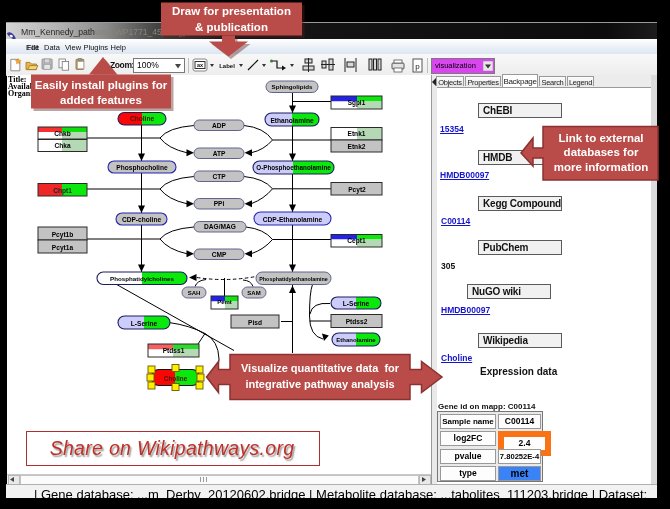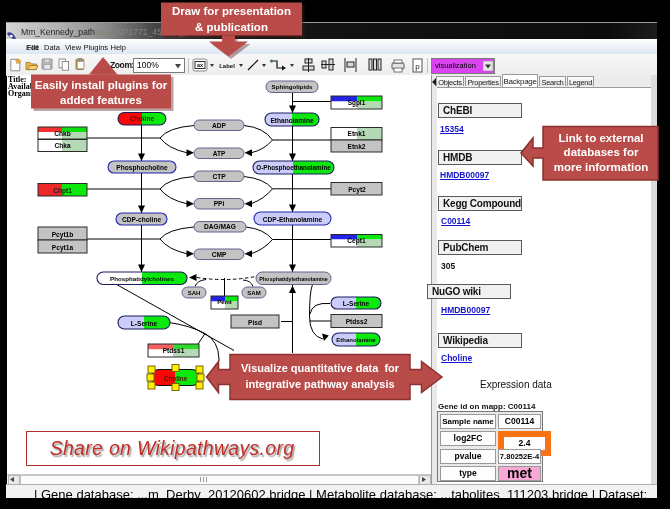--- a/index.html
+++ b/index.html
@@ -1,21 +1,21 @@
 <!DOCTYPE html>
 <html><head>
 <meta charset="utf-8">
 <style>
 html,body{margin:0;padding:0;}
 body{width:670px;height:509px;background:#000;position:relative;overflow:hidden;
   font-family:"Liberation Sans",sans-serif;}
 .a{position:absolute;}
 .link{color:#1414cc;font-weight:bold;font-size:8.5px;text-decoration:underline;white-space:nowrap;}
 .hbox{background:#f1f1f1;border:1px solid #5a5a5a;width:78px;height:13px;white-space:nowrap;
-  font-weight:bold;font-size:10px;line-height:13.5px;padding-left:4px;color:#111;letter-spacing:-0.2px;}
+  font-weight:bold;font-size:10px;line-height:13.5px;padding-left:4px;color:#111;letter-spacing:-0.2px;margin-left:40px;}
 .tab{border:1px solid #9a9a9a;border-bottom:none;background:linear-gradient(#fcfcfc,#e6e6e6);
   font-size:7.5px;color:#222;text-align:center;white-space:nowrap;letter-spacing:-0.3px;box-sizing:border-box;}
 </style>
 </head>
 <body>
 
 <div class="a" style="left:6px;top:22px;width:651px;height:16.5px;
   background:linear-gradient(90deg,#d4d4d4 0px,#b4b4b4 50px,#8a8a8a 100px,#444444 150px,#161616 220px,#0c0c0c 600px,#1c1c1c 651px);border-top:1px solid #9a9a9a;"></div>
 <div class="a" style="left:7px;top:27px;width:10px;height:10px;">
 <svg width="10" height="10">
@@ -402,32 +402,32 @@
 <div class="a hbox" style="left:438px;top:149.5px;">HMDB</div>
 <div class="a link" style="left:440px;top:170px;">HMDB00097</div>
 <div class="a hbox" style="left:438px;top:195.5px;">Kegg Compound</div>
 <div class="a link" style="left:441px;top:215.5px;">C00114</div>
 <div class="a hbox" style="left:438px;top:240px;">PubChem</div>
 <div class="a" style="left:441px;top:261px;font-size:8.5px;font-weight:bold;color:#111;">305</div>
 <div class="a hbox" style="left:427px;top:284px;">NuGO wiki</div>
 <div class="a link" style="left:441px;top:304.5px;">HMDB00097</div>
 <div class="a hbox" style="left:438px;top:333px;">Wikipedia</div>
 <div class="a link" style="left:441px;top:352.5px;">Choline</div>
-<div class="a" style="left:440px;top:379px;font-size:10px;font-weight:normal;color:#111;padding-left:40px;">Expression data</div>
+<div class="a" style="left:440px;top:366px;font-size:10px;font-weight:bold;color:#111;padding-left:40px;">Expression data</div>
 <div class="a" style="left:438px;top:402px;font-size:8px;font-weight:bold;color:#111;">Gene id on mapp: C00114</div>
 
 <div class="a" style="left:437px;top:410.5px;width:104px;height:69px;border:1.5px solid #777;background:#e9e9e9;">
   <div class="a" style="left:2px;top:2px;width:54px;height:13px;border:1px solid #999;background:#fdfdfd;font-size:8px;font-weight:bold;text-align:center;line-height:13px;white-space:nowrap;">Sample name</div>
   <div class="a" style="left:60px;top:2px;width:41px;height:13px;border:1px solid #999;background:#fdfdfd;font-size:8.5px;font-weight:bold;text-align:center;line-height:13px;">C00114</div>
   <div class="a" style="left:2px;top:19.5px;width:54px;height:13px;border:1px solid #999;background:#fdfdfd;font-size:8.5px;font-weight:bold;text-align:center;line-height:13px;">log2FC</div>
   <div class="a" style="left:60px;top:19.5px;width:41px;height:13px;border:6px solid #f97316;background:#fdfdfd;font-size:8.5px;font-weight:bold;text-align:center;line-height:13px;">2.4</div>
   <div class="a" style="left:2px;top:37px;width:54px;height:13px;border:1px solid #999;background:#fdfdfd;font-size:8.5px;font-weight:bold;text-align:center;line-height:13px;">pvalue</div>
   <div class="a" style="left:60px;top:37px;width:41px;height:13px;border:1px solid #999;background:#fdfdfd;font-size:7.6px;font-weight:bold;text-align:center;line-height:13px;white-space:nowrap;">7.80252E-4</div>
   <div class="a" style="left:2px;top:54.5px;width:54px;height:13px;border:1px solid #999;background:#fdfdfd;font-size:8.5px;font-weight:bold;text-align:center;line-height:13px;">type</div>
-  <div class="a" style="left:60px;top:54.5px;width:41px;height:13px;border:1px solid #999;background:#f9a8d4;font-size:14px;font-weight:bold;text-align:center;line-height:13px;">met</div>
+  <div class="a" style="left:60px;top:54.5px;width:41px;height:13px;border:1px solid #999;background:#3b82f6;font-size:10px;font-weight:bold;text-align:center;line-height:13px;">met</div>
 </div>
 
 <div class="a" style="left:8px;top:475px;width:10px;height:8px;background:#e9e9e9;border:1px solid #b8b8b8;"></div>
 <svg class="a" style="left:10px;top:477px;" width="5" height="5">
     <path d="M4 0 L0 2.5 L4 5 z" fill="#444"></path>
   </svg>
 <div class="a" style="left:419px;top:475px;width:10px;height:8px;background:#e9e9e9;border:1px solid #b8b8b8;"></div>
 <svg class="a" style="left:422px;top:477px;" width="5" height="5">
     <path d="M0 0 L4 2.5 L0 5 z" fill="#444"></path>
   </svg>

